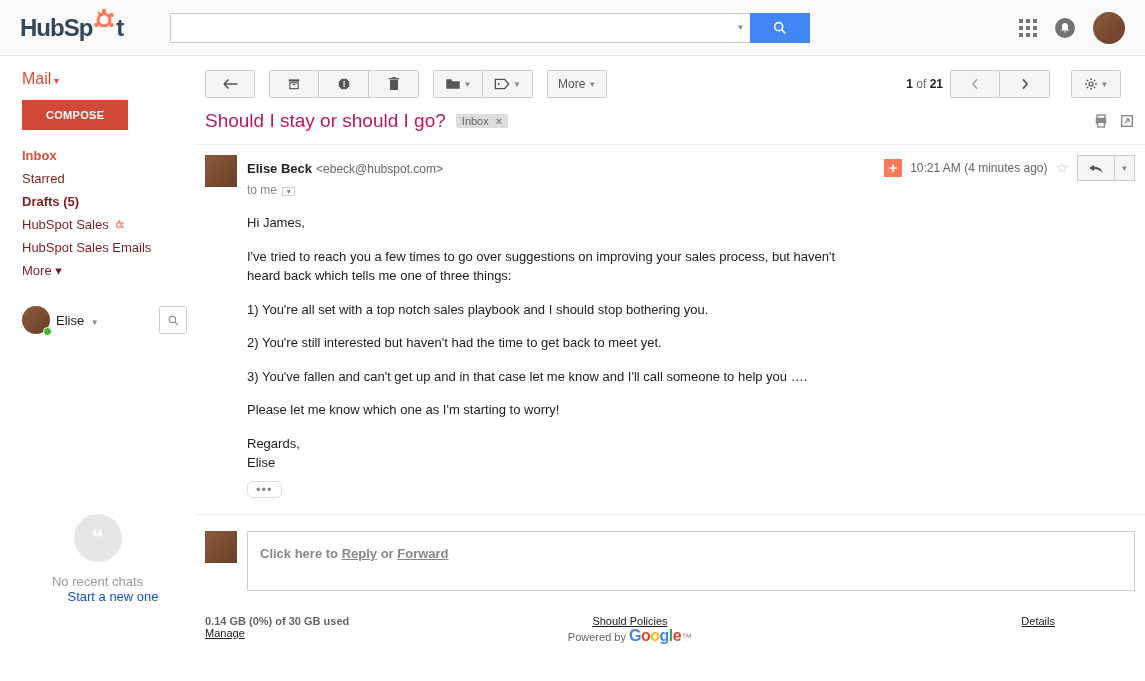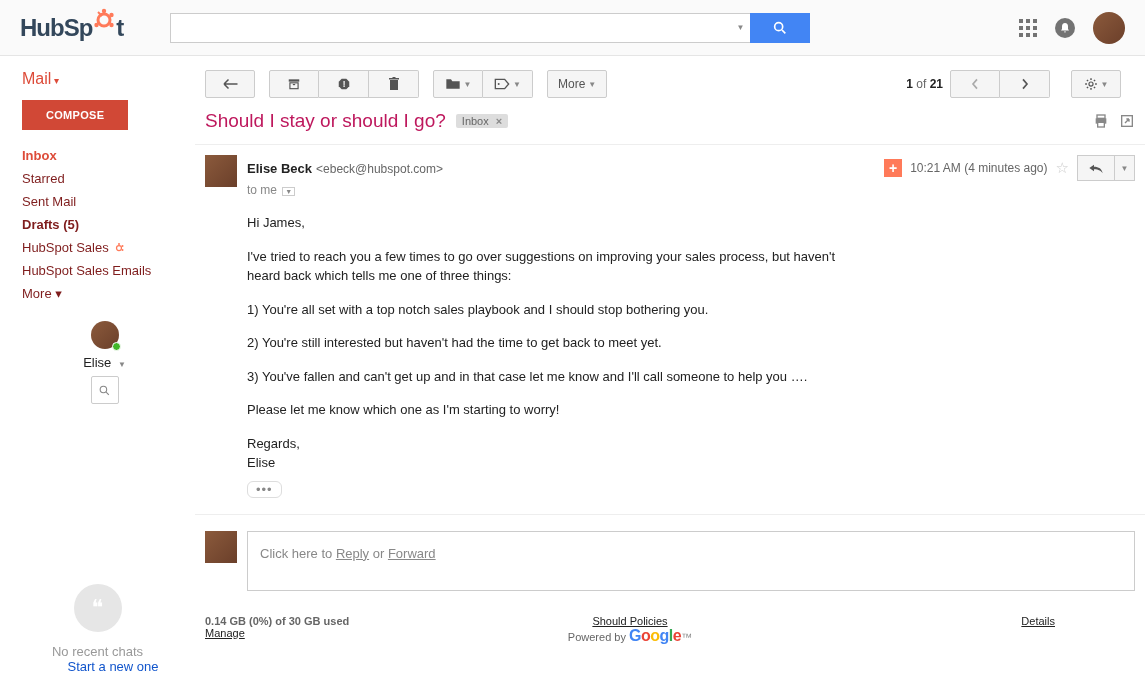--- a/index.html
+++ b/index.html
@@ -29,21 +29,21 @@
     
     
     .mail-label { color: #dd4b39; font-size: 16px; padding: 0 0 12px 22px; cursor:pointer; }
     .mail-label::after { content:" ▾"; font-size:10px; }
     .compose-btn { margin: 0 8px 14px 22px; background: #d14836; color: #fff; font-weight: bold; font-size: 11px; padding: 9px 24px; border: none; cursor:pointer; letter-spacing:0.3px; }
     .nav-item { padding: 4px 8px 4px 22px; font-size: 13px; cursor:pointer; color:#7f1d1d; display:flex; align-items:center; gap:4px; }
     .nav-item.active { color: #dd4b39; font-weight: bold; }
     .nav-item.bold { font-weight: bold; }
     .hubspot-mini { width:12px; height:12px; display:inline-block; }
     
-    .chat-user { display:flex; align-items:center; margin: 16px 8px 0 22px; gap:6px;flex-direction:column; }
+    .chat-user { display:flex; align-items:center; margin: 24px 8px 0 22px; gap:6px; }
     .chat-avatar-wrap { position:relative; }
     .chat-avatar { width:28px; height:28px; border-radius:50%; background: linear-gradient(135deg, #8b5a3c 0%, #6b3f2a 100%); }
     .presence-dot { position:absolute; bottom:-2px; right:-2px; width:9px; height:9px; border-radius:50%; background:#42b72a; border:1px solid #fff; }
     .chat-name { flex:1; font-size:13px; color:#222; }
     .chat-search { width:28px; height:28px; border:1px solid #ccc; border-radius:2px; display:flex; align-items:center; justify-content:center; }
     
     .hangouts-area { text-align:center; margin-top:180px; color:#999; }
     .quote-bubble { width:48px; height:48px; border-radius:50%; background:#e6e6e6; margin:0 auto 12px; display:flex; align-items:center; justify-content:center; font-size:22px; color:#fff; }
     .hangouts-line1 { font-size:13px; color:#999; }
     .hangouts-line2 { font-size:13px; color:#15c; cursor:pointer;padding-left:31px; }
@@ -79,21 +79,21 @@
     .reply-dropdown { display:flex; }
     .reply-btn { width:38px; height:26px; border:1px solid #ccc; background:#f5f5f5; display:flex; align-items:center; justify-content:center; }
     .reply-caret { width:20px; height:26px; border:1px solid #ccc; border-left:none; background:#f5f5f5; display:flex; align-items:center; justify-content:center; font-size:8px; color:#888; }
     .recipient-line { font-size:12px; color:#888; margin-top:2px; }
     .details-caret { display:inline-block; border:1px solid #ccc; font-size:7px; padding:0 2px; color:#888; margin-left:2px; }
     
     .email-body { padding: 16px 0 8px 0; font-size:13px; line-height:1.5; color:#222; max-width:595px; }
     .email-body p { margin-bottom: 14px; }
     .show-trimmed { display:inline-block; border:1px solid #ddd; border-radius:6px; padding:0 8px; color:#888; cursor:pointer; letter-spacing:1px; }
     
-    .reply-box-row { display:flex; padding:10px; margin-top:16px; border-top:1px solid #eee; padding-top:16px; }
+    .reply-box-row { display:flex; padding:10px; margin-top:16px; border-top:1px solid #eee; padding-top:16px;font-weight:bold; }
     .reply-box { flex:1; border:1px solid #ccc; padding:14px 12px; min-height:60px; font-size:13px; color:#888; margin-left:10px; }
     .reply-box .u { text-decoration:underline; color:#888; }
     
     
     .footer { display:flex; padding: 14px 10px; font-size:11px; color:#666; justify-content:space-between; max-width:870px; }
     .footer a { color:#222; text-decoration:underline; cursor:pointer; }
     .footer-col { flex:1; }
     .footer-center { text-align:center; }
     .footer-right { text-align:right; }
     .google-logo { font-weight:bold; font-size:16px; letter-spacing:-0.5px; }
@@ -153,21 +153,20 @@
   </div>
 </div>
 
 <div class="container">
 
   <div class="sidebar">
     <div class="mail-label">Mail</div>
     <button class="compose-btn">COMPOSE</button>
     <div class="nav-item active">Inbox</div>
     <div class="nav-item">Starred</div>
-    <div class="nav-item">Sent Mail</div>
     <div class="nav-item bold">Drafts (5)</div>
     <div class="nav-item">
         <span>HubSpot Sales</span> 
         <span class="hubspot-mini">
           <svg viewBox="0 0 24 24">
             <circle cx="12" cy="12" r="5" fill="none" stroke="#ff7a59" stroke-width="2.5"></circle>
             <circle cx="12" cy="4" r="2" fill="#ff7a59"></circle>
             <circle cx="19" cy="8" r="2" fill="#ff7a59"></circle>
             <circle cx="19" cy="16" r="2" fill="#ff7a59"></circle>
           </svg>

